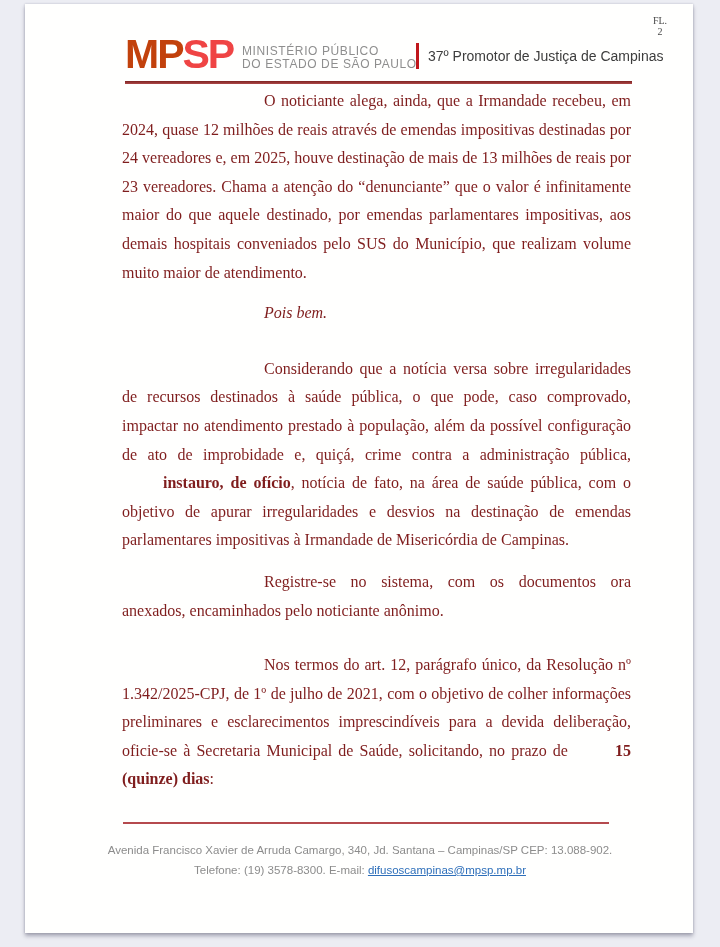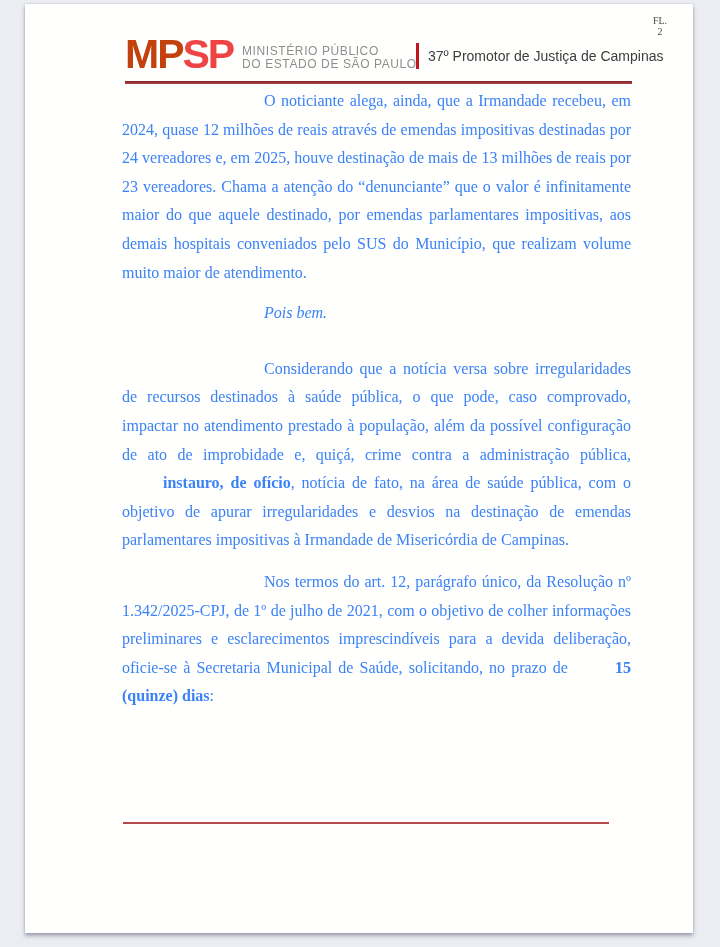--- a/index.html
+++ b/index.html
@@ -49,21 +49,21 @@
   .header-rule{
     position:absolute;left:100px;top:77px;
     width:507px;height:3px;
     background:linear-gradient(#7d2222,#ad4848);
   }
   
   .body-text{
     position:absolute;left:97px;top:83px;width:509px;
     font-family:"Liberation Serif",serif;
     font-size:16px;line-height:28.6px;
-    color:#3b82f6;text-align:justify;
+    color:#7f1d1d;text-align:justify;
   }
   .body-text p{margin:0;text-indent:142px;}
   .body-text p.sp1{margin-bottom:12px;}
   .body-text p.sp2{margin-bottom:27px;font-style:italic;}
   .body-text p.sp3{margin-bottom:13px;}
   .body-text p.sp4{margin-bottom:26px;}
   .body-text b{font-weight:bold;margin-left:41px;}
   
   .footer-rule{
     position:absolute;left:98px;top:818px;
@@ -96,18 +96,23 @@
     </div>
     <div class="unit-bar"></div>
     <div class="unit">37º Promotor de Justiça de Campinas</div>
     <div class="header-rule"></div>
   </div>
 
   <div class="body-text">
     <p class="sp1"><span>O noticiante alega, ainda, que a Irmandade recebeu, em 2024, quase 12 milhões de reais através de emendas impositivas destinadas por 24 vereadores e, em 2025, houve destinação de mais de 13 milhões de reais por 23 vereadores. Chama a atenção do “denunciante” que o valor é infinitamente maior do que aquele destinado, por emendas parlamentares impositivas, aos demais hospitais conveniados pelo SUS do Município, que realizam volume muito maior de atendimento.</span></p>
     <p class="sp2"><span>Pois bem.</span></p>
     <p class="sp3"><span>Considerando que a notícia versa sobre irregularidades de recursos destinados à saúde pública, o que pode, caso comprovado, impactar no atendimento prestado à população, além da possível configuração de ato de improbidade e, quiçá, crime contra a administração pública, </span><b>instauro, de ofício</b><span>, notícia de fato, na área de saúde pública, com o objetivo de apurar irregularidades e desvios na destinação de emendas parlamentares impositivas à Irmandade de Misericórdia de Campinas.</span></p>
+    <p class="sp4"><span>Registre-se no sistema, com os documentos ora anexados, encaminhados pelo noticiante anônimo.</span></p>
     <p><span>Nos termos do art. 12, parágrafo único, da Resolução nº 1.342/2025-CPJ, de 1º de julho de 2021, com o objetivo de colher informações preliminares e esclarecimentos imprescindíveis para a devida deliberação, oficie-se à Secretaria Municipal de Saúde, solicitando, no prazo de </span><b>15 (quinze) dias</b><span>:</span></p>
   </div>
 
   <div class="footer-rule"></div>
+  <div class="footer">
+    <div>Avenida Francisco Xavier de Arruda Camargo, 340, Jd. Santana – Campinas/SP CEP: 13.088-902.</div>
+    <div><span>Telefone: (19) 3578-8300. E-mail: </span><a class="email">difusoscampinas@mpsp.mp.br</a></div>
+  </div>
 
 </div>
 
 </body></html>

